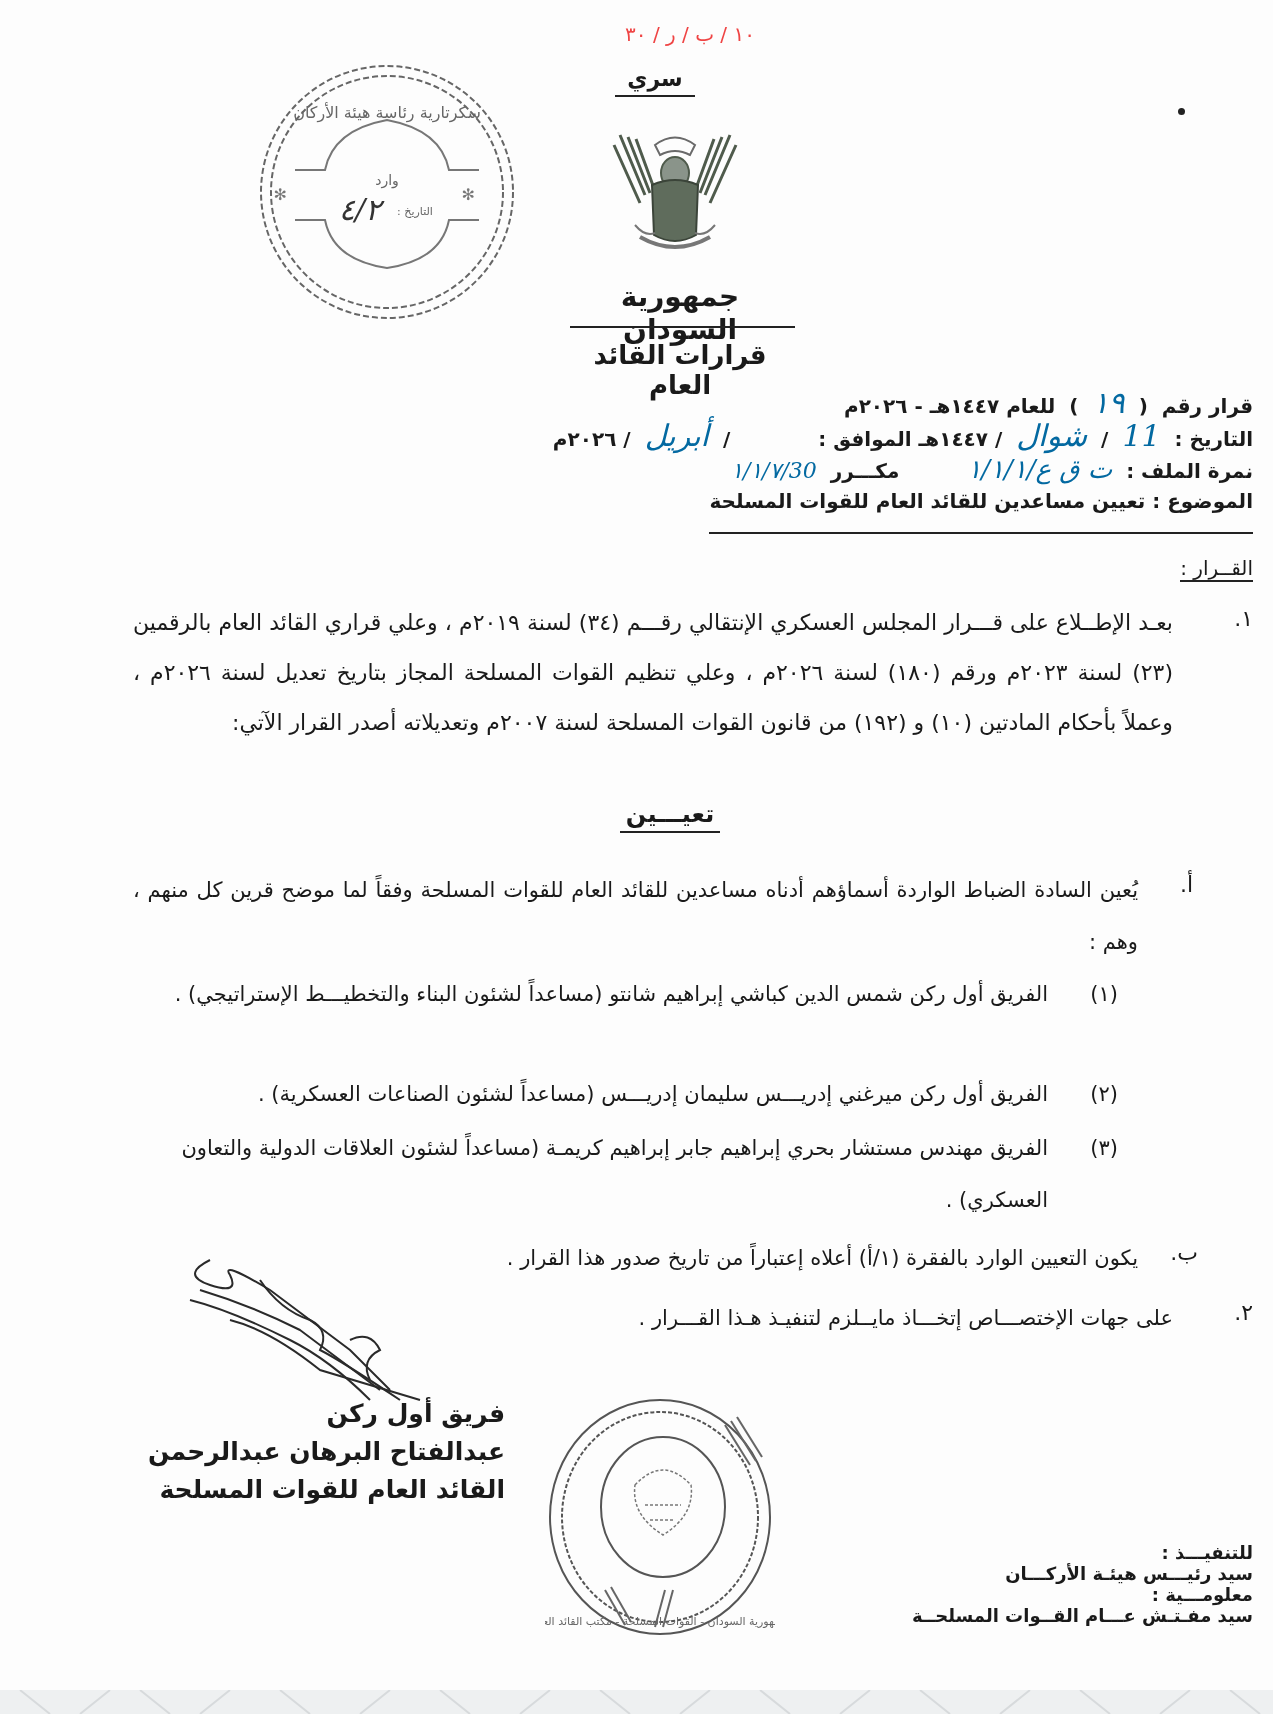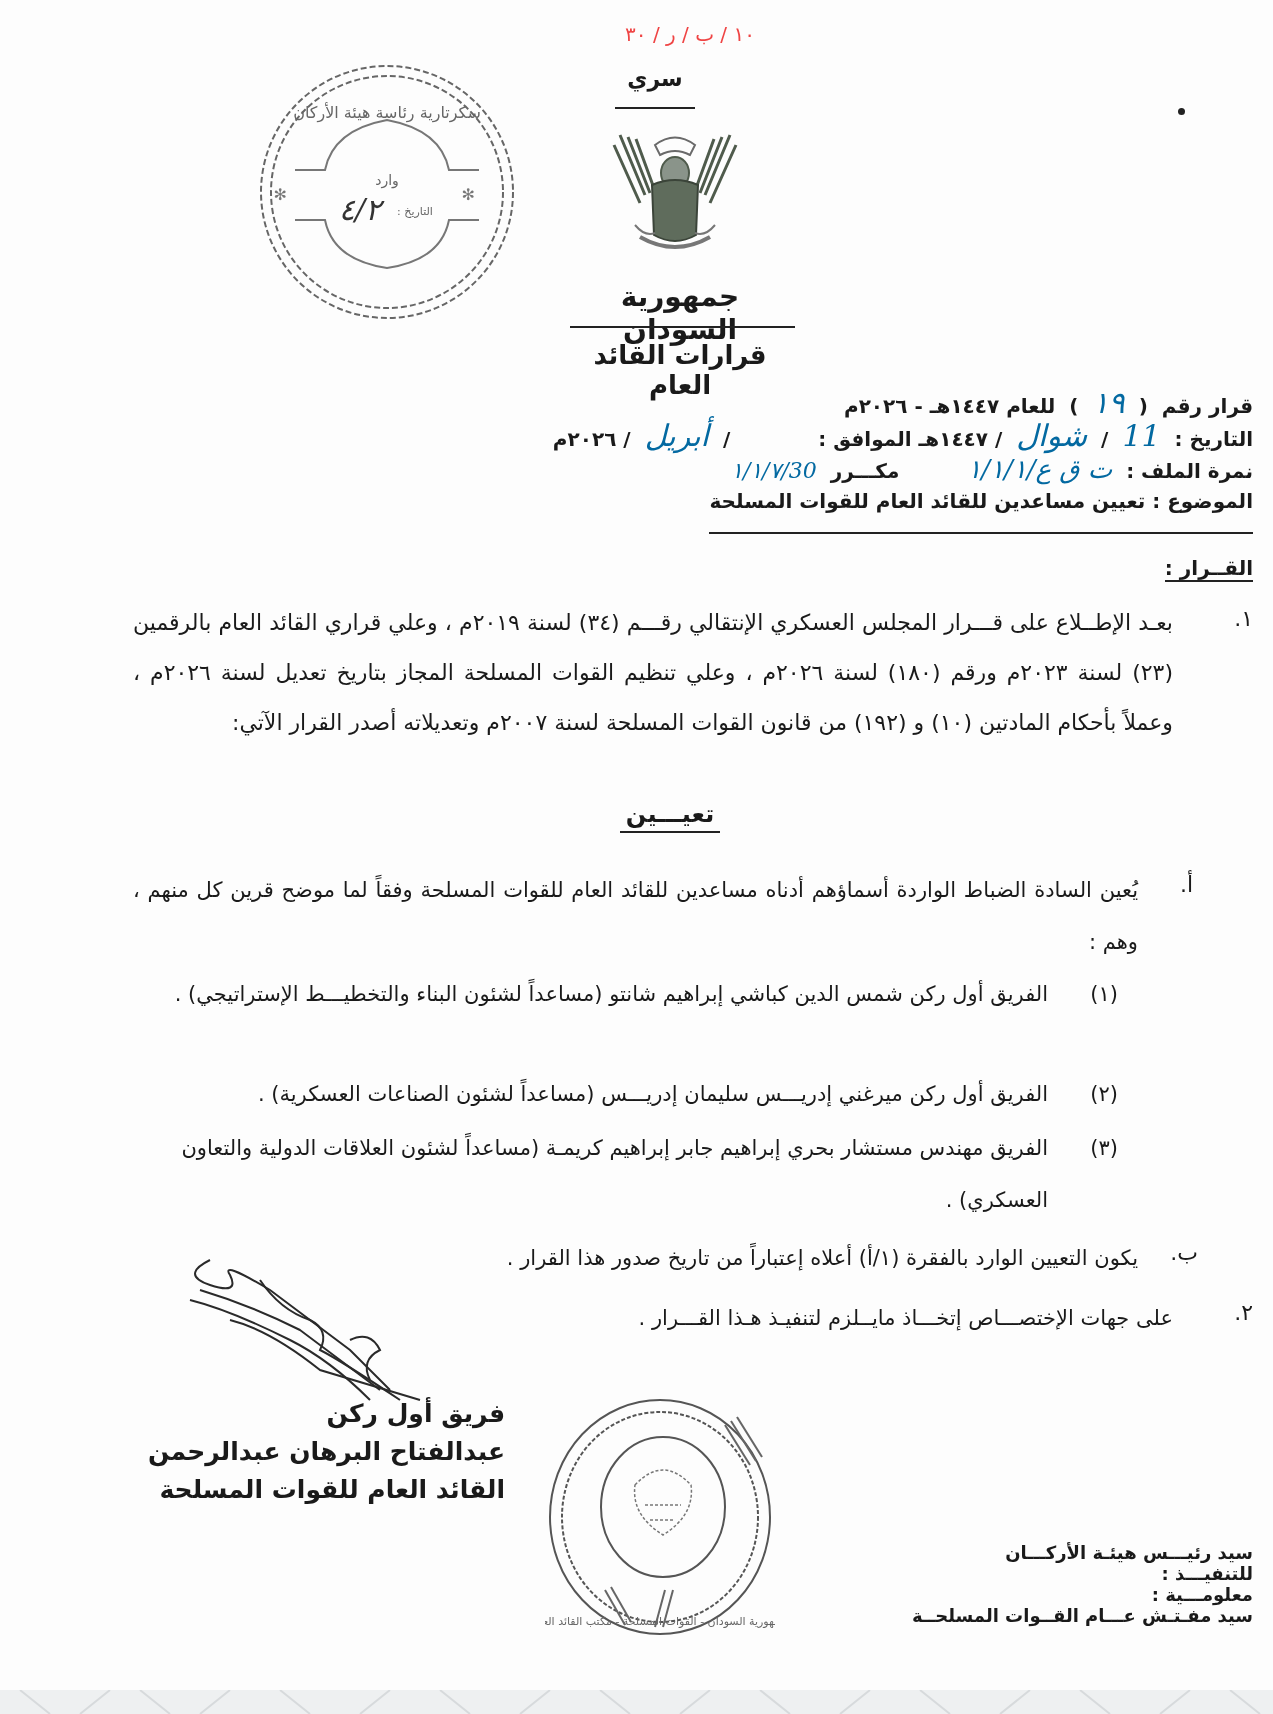--- a/index.html
+++ b/index.html
@@ -18,37 +18,37 @@
       background: #eef0f1;
       overflow: hidden;
     }
     .footer-band svg { position: absolute; left: 0; top: 0; }
 
     .abs { position: absolute; }
     .hand { font-family: "DejaVu Serif", serif; font-style: italic; color: #0369a1; font-weight: normal; }
 
     .header-ref { top: 22px; left: 560px; width: 260px; text-align: center; font-size: 20px; letter-spacing: 14px; color: #ef4444; }
     .secret { top: 66px; left: 590px; width: 130px; text-align: center; font-size: 22px; font-weight: bold; }
-    .secret span { border-bottom: 2px solid #222; padding: 0 12px 16px; }
+    .secret span { border-bottom: 2px solid #222; padding: 0 12px 4px; }
 
     .emblem { top: 125px; left: 600px; width: 150px; height: 135px; }
 
     .republic { top: 280px; left: 560px; width: 240px; text-align: center; font-size: 28px; font-weight: bold; }
     .republic-line { top: 326px; left: 570px; width: 225px; height: 2px; background: #222; }
     .decisions { top: 340px; left: 560px; width: 240px; text-align: center; font-size: 26px; font-weight: bold; }
 
     .stamp-top { top: 60px; left: 255px; width: 265px; height: 265px; }
     .stamp-bottom { top: 1395px; left: 545px; width: 230px; height: 245px; }
 
     .meta-block { right: 20px; top: 388px; width: 1000px; font-size: 20px; font-weight: bold; line-height: 30px; }
     .meta-line { display: flex; flex-direction: row; white-space: nowrap; gap: 14px; align-items: baseline; }
     .meta-line .hand { font-size: 30px; }
     .subject-line { border-bottom: 2px solid #222; display: inline-block; padding-bottom: 16px; }
 
-    .decision-head { top: 556px; right: 20px; font-size: 20px; font-weight: bold; border-bottom: 2px solid #222; }
+    .decision-head { top: 556px; right: 20px; font-size: 20px; font-weight: normal; border-bottom: 2px solid #222; }
 
     .para {
       right: 100px; width: 1040px; font-size: 22px; line-height: 50px; text-align: justify;
     }
     .num { font-size: 22px; }
     .num1 { top: 606px; right: 20px; }
     .para1 { top: 598px; }
 
     .appoint-head { top: 800px; left: 600px; width: 140px; text-align: center; font-size: 24px; font-weight: bold; }
     .appoint-head span { border-bottom: 2px solid #222; padding: 0 6px 3px; }
@@ -222,22 +222,22 @@
       </g>
       <g fill="none" stroke="#777" stroke-width="1.5" stroke-dasharray="3 2">
         <path d="M90 90 Q118 60 146 90 Q150 120 118 140 Q86 120 90 90 Z"></path>
         <path d="M100 110 L136 110 M105 125 L130 125"></path>
       </g>
       <text x="115" y="230" text-anchor="middle" font-size="11" fill="#666" font-family="DejaVu Sans, sans-serif">جمهورية السودان - القوات المسلحة - مكتب القائد العام</text>
     </svg>
   </div>
 
   <div class="abs exec-block">
+    <div>للتنفيـــذ :</div>
     <div>سيد رئيـــس هيئـة الأركـــان</div>
-    <div>للتنفيـــذ :</div>
     <div>معلومـــية :</div>
     <div>سيد مفـتـش عـــام القــوات المسلحــة</div>
   </div>
 </div>
 
 <div class="footer-band">
   <svg width="1273" height="24" viewBox="0 0 1273 24">
     <g stroke="#d7dadc" stroke-width="2" fill="none">
       <path d="M20 0 L50 24 M80 24 L110 0 M140 0 L170 24 M200 24 L230 0 M280 0 L310 24 M360 24 L390 0 M440 0 L470 24 M520 24 L550 0 M600 0 L630 24 M680 24 L710 0 M760 0 L790 24 M840 24 L870 0 M920 0 L950 24 M1000 24 L1030 0 M1080 0 L1110 24 M1160 24 L1190 0 M1230 0 L1260 24"></path>
     </g>

